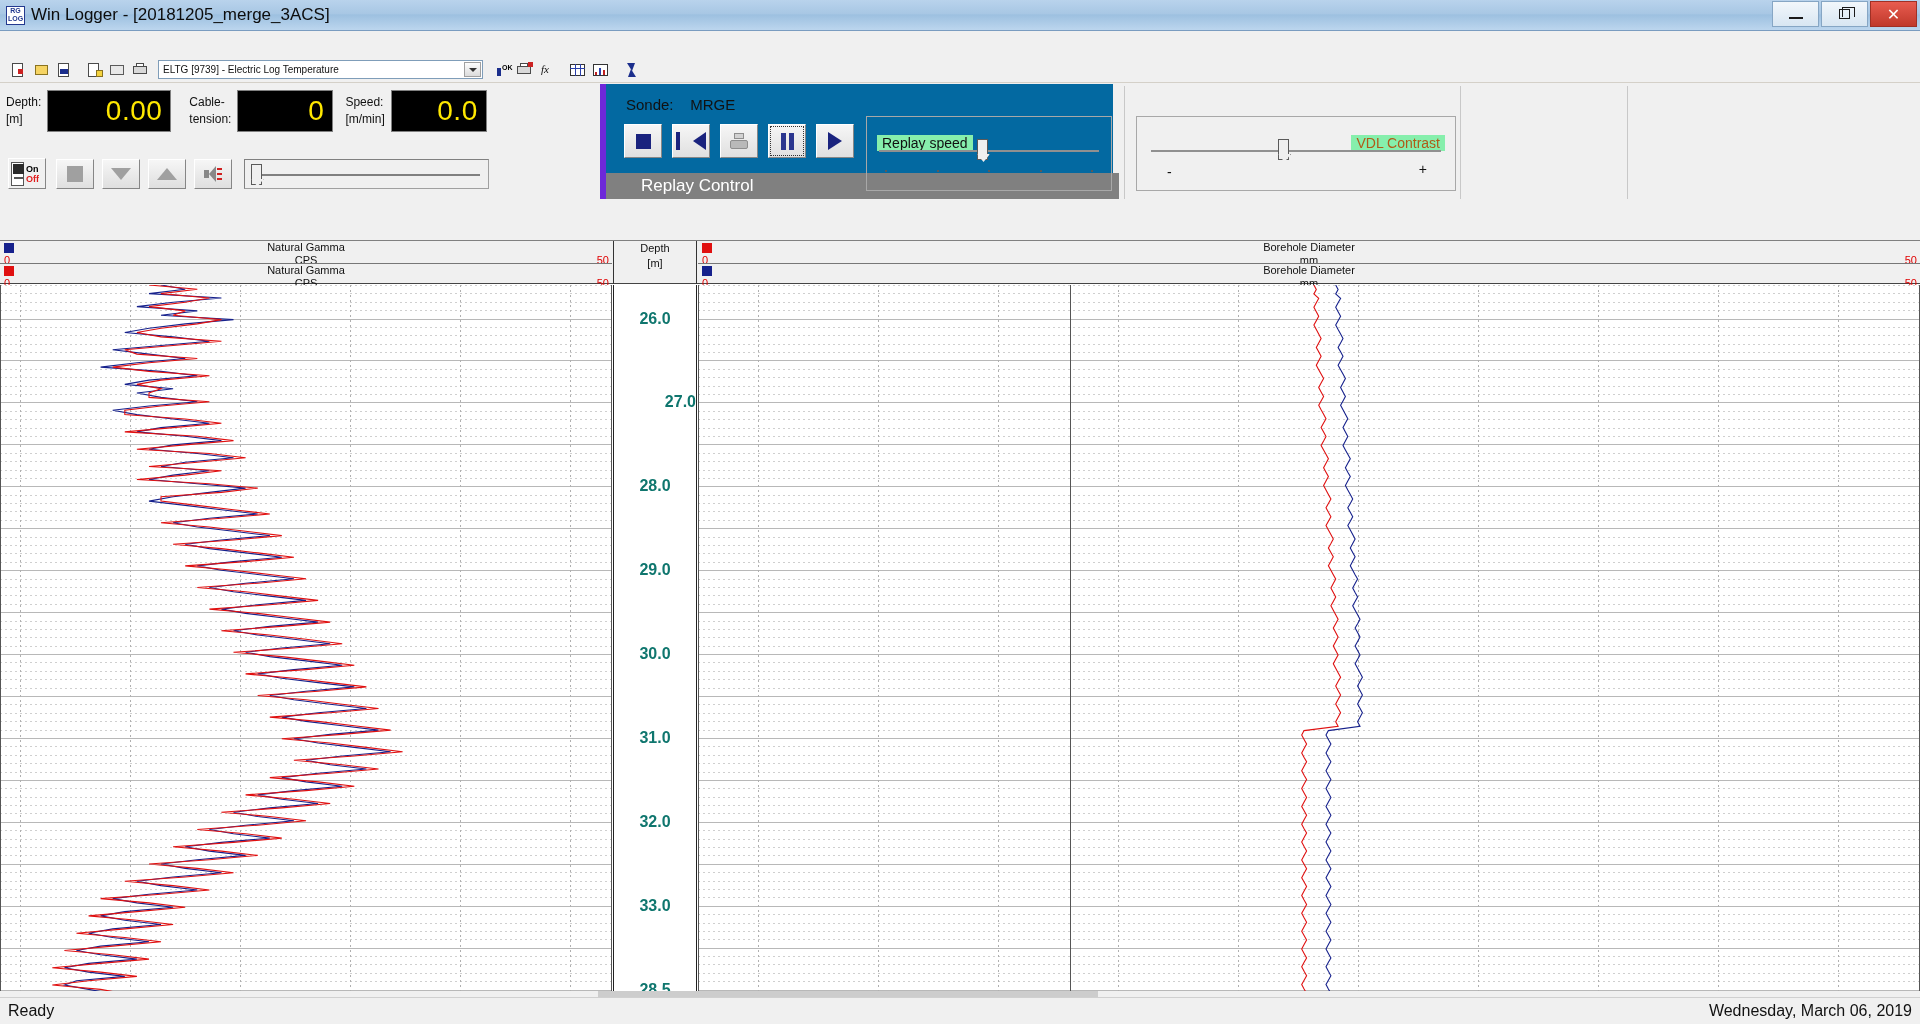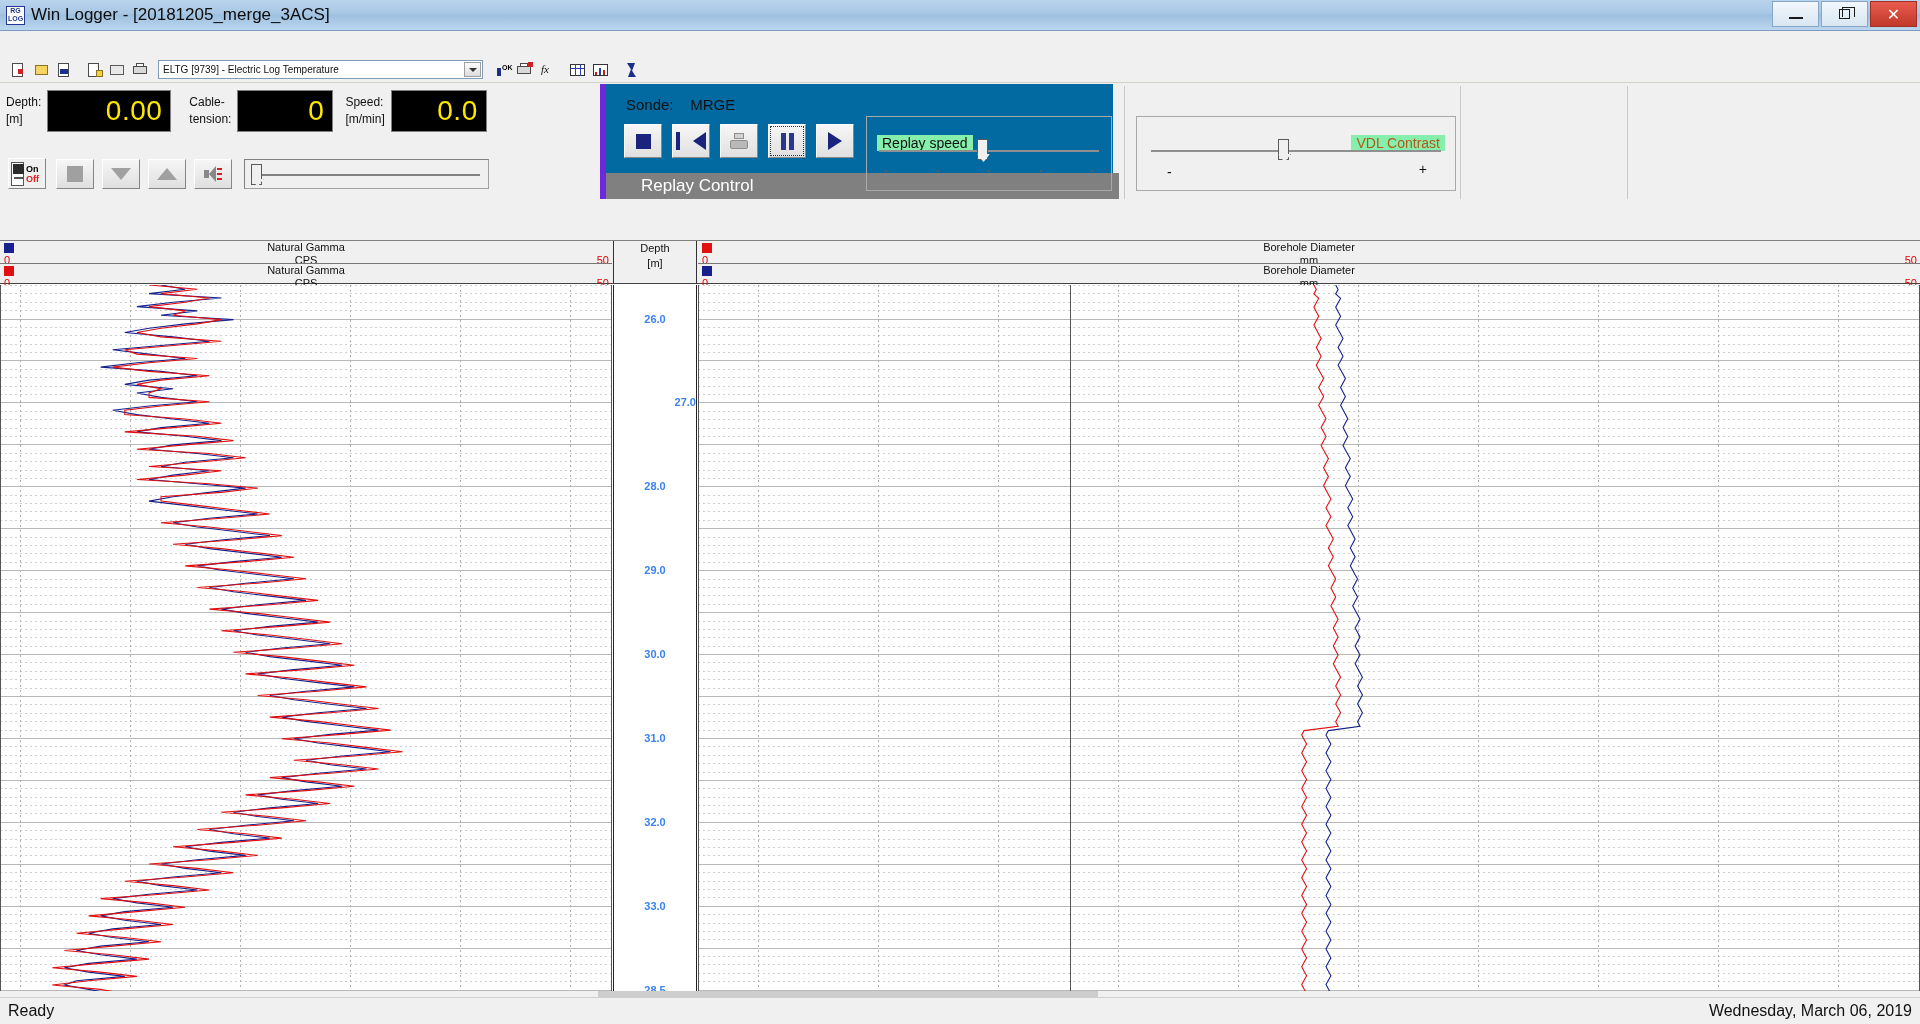--- a/index.html
+++ b/index.html
@@ -231,21 +231,21 @@
   .hdr-max { position:absolute; right:3px; top:13px; font-size:11px; color:#e00000; }
   .swatch { position:absolute; left:4px; top:2px; width:10px; height:10px; }
   .depth-hdr { position:absolute; text-align:center; font-size:11px; color:#111; }
 
   .depthcol {
     position:absolute; background:#fff;
     border-left:1px solid #222; border-right:1px solid #222;
   }
   .depth-label {
     position:absolute; width:100%; text-align:center;
-    font-size:11px; font-weight:bold; color:#3b82f6;
+    font-size:16px; font-weight:bold; color:#0f766e;
     font-family:"Liberation Sans", sans-serif;
     transform: translateY(-50%);
   }
 
   
   .statusbar {
     position:absolute; left:0; bottom:0; width:1920px; height:27px;
     background:#f0f0f0; border-top:1px solid #d0d0d0;
     display:flex; align-items:center; justify-content:space-between;
     font-size:16px; color:#111; padding:0 8px;

